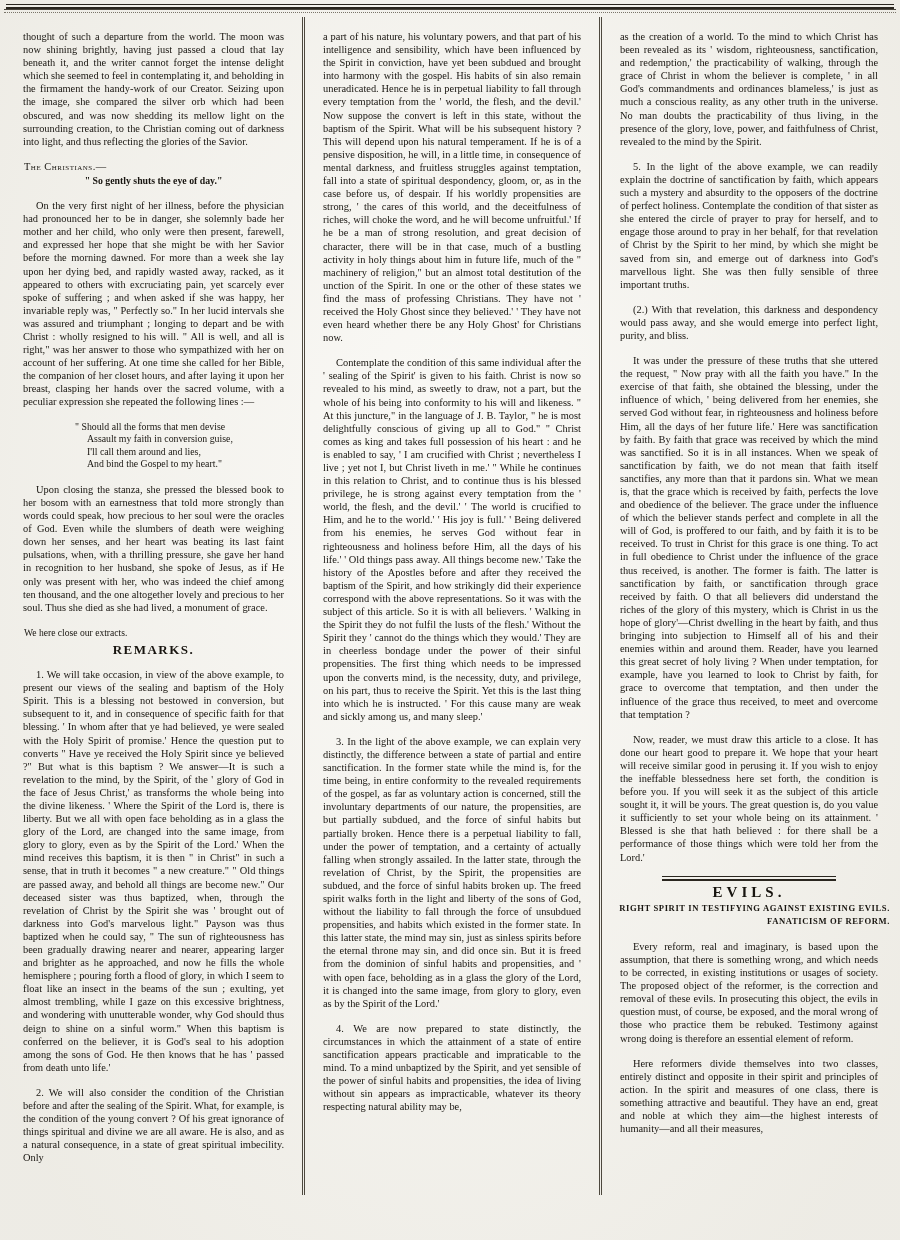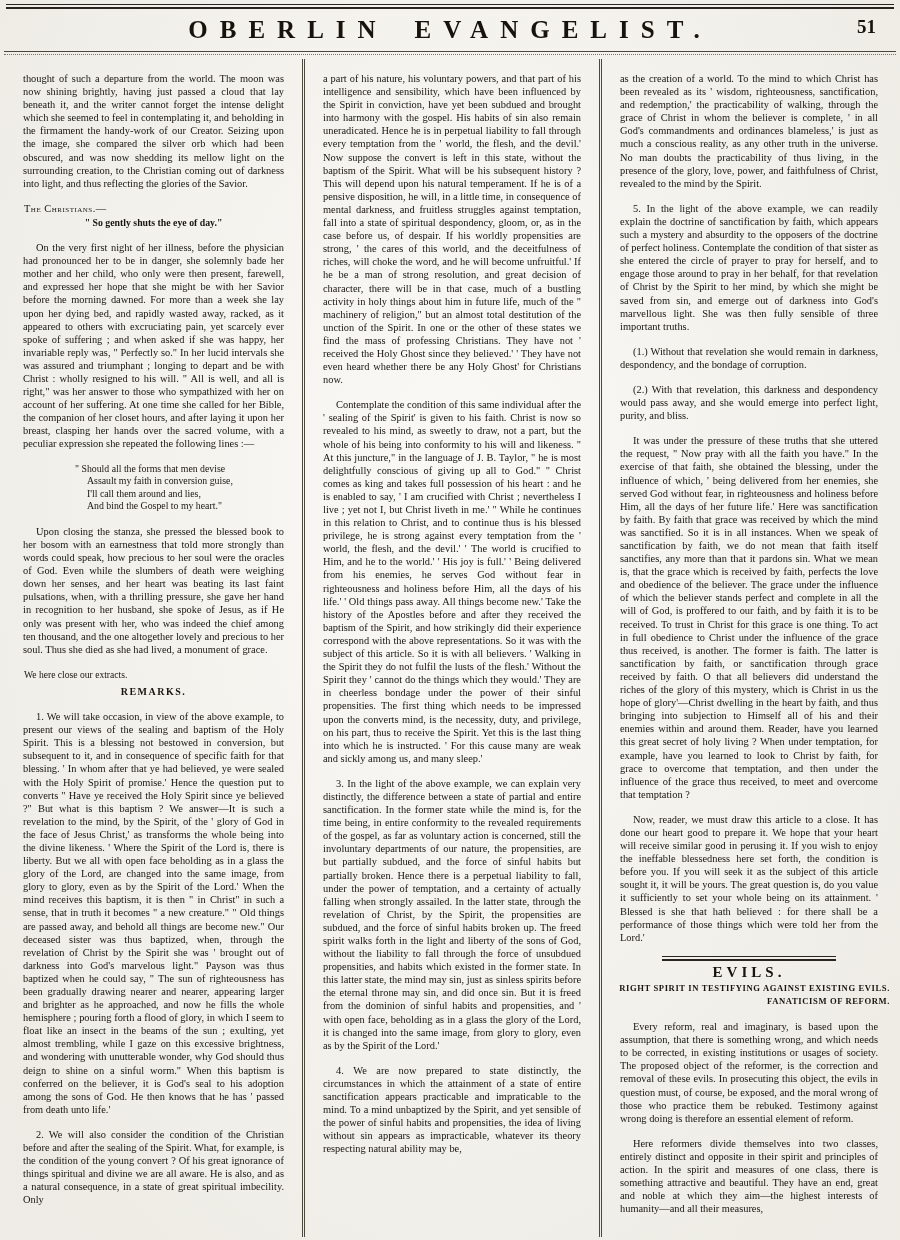--- a/index.html
+++ b/index.html
@@ -90,21 +90,21 @@
   .verse-line.vindent{padding-left:12px;}
   .extracts-note{
     margin:2px 0 0 0;
     text-indent:13px;
     font-size:9.6px;
   }
   .remarks-heading{
     margin:4px 0 2px 0;
     text-align:center;text-indent:0;
     font-weight:bold;
-    font-size:10px;
+    font-size:13px;
     letter-spacing:1.5px;
   }
   .divider{
     width:62%;
     margin:7px auto 5px auto;
     border-top:1px solid #2a261f;
     border-bottom:2px solid #2a261f;
     height:2px;
   }
   .reform-heading{
@@ -123,24 +123,20 @@
     font-family:Liberation Serif, serif;
   }
 </style>
 </head>
 <body>
 
 <div class="page">
 
   <div class="top-rule"></div>
 
-  <div class="masthead">
-    <span class="masthead-title">OBERLIN EVANGELIST.</span>
-    <span class="page-number">51</span>
-  </div>
 
   <div class="under-rule"></div>
 
   <div class="columns">
 
     <div class="column">
       <p class="para no-indent">thought of such a departure from the world. The moon was now shining brightly, having just passed a cloud that lay beneath it, and the writer cannot forget the intense delight which she seemed to feel in contemplating it, and beholding in the firmament the handy-work of our Creator. Seizing upon the image, she compared the silver orb which had been obscured, and was now shedding its mellow light on the surrounding creation, to the Christian coming out of darkness into light, and thus reflecting the glories of the Savior.</p>
       <p class="sc-heading">The Christians.—</p>
       <p class="centered-quote">" So gently shuts the eye of day."</p>
       <p class="para">On the very first night of her illness, before the physician had pronounced her to be in danger, she solemnly bade her mother and her child, who only were then present, farewell, and expressed her hope that she might be with her Savior before the morning dawned. For more than a week she lay upon her dying bed, and rapidly wasted away, racked, as it appeared to others with excruciating pain, yet scarcely ever spoke of suffering ; and when asked if she was happy, her invariable reply was, " Perfectly so." In her lucid intervals she was assured and triumphant ; longing to depart and be with Christ : wholly resigned to his will. " All is well, and all is right," was her answer to those who sympathized with her on account of her suffering. At one time she called for her Bible, the companion of her closet hours, and after laying it upon her breast, clasping her hands over the sacred volume, with a peculiar expression she repeated the following lines :—</p>
@@ -160,21 +156,20 @@
     <div class="column">
       <p class="para no-indent">a part of his nature, his voluntary powers, and that part of his intelligence and sensibility, which have been influenced by the Spirit in conviction, have yet been subdued and brought into harmony with the gospel. His habits of sin also remain uneradicated. Hence he is in perpetual liability to fall through every temptation from the ' world, the flesh, and the devil.' Now suppose the convert is left in this state, without the baptism of the Spirit. What will be his subsequent history ? This will depend upon his natural temperament. If he is of a pensive disposition, he will, in a little time, in consequence of mental darkness, and fruitless struggles against temptation, fall into a state of spiritual despondency, gloom, or, as in the case before us, of despair. If his worldly propensities are strong, ' the cares of this world, and the deceitfulness of riches, will choke the word, and he will become unfruitful.' If he be a man of strong resolution, and great decision of character, there will be in that case, much of a bustling activity in holy things about him in future life, much of the " machinery of religion," but an almost total destitution of the unction of the Spirit. In one or the other of these states we find the mass of professing Christians. They have not ' received the Holy Ghost since they believed.' ' They have not even heard whether there be any Holy Ghost' for Christians now.</p>
       <p class="para">Contemplate the condition of this same individual after the ' sealing of the Spirit' is given to his faith. Christ is now so revealed to his mind, as sweetly to draw, not a part, but the whole of his being into conformity to his will and likeness. " At this juncture," in the language of J. B. Taylor, " he is most delightfully conscious of giving up all to God." " Christ comes as king and takes full possession of his heart : and he is enabled to say, ' I am crucified with Christ ; nevertheless I live ; yet not I, but Christ liveth in me.' " While he continues in this relation to Christ, and to continue thus is his blessed privilege, he is strong against every temptation from the ' world, the flesh, and the devil.' ' The world is crucified to Him, and he to the world.' ' His joy is full.' ' Being delivered from his enemies, he serves God without fear in righteousness and holiness before Him, all the days of his life.' ' Old things pass away. All things become new.' Take the history of the Apostles before and after they received the baptism of the Spirit, and how strikingly did their experience correspond with the above representations. So it was with the subject of this article. So it is with all believers. ' Walking in the Spirit they do not fulfil the lusts of the flesh.' Without the Spirit they ' cannot do the things which they would.' They are in cheerless bondage under the power of their sinful propensities. The first thing which needs to be impressed upon the converts mind, is the necessity, duty, and privilege, on his part, thus to receive the Spirit. Yet this is the last thing into which he is instructed. ' For this cause many are weak and sickly among us, and many sleep.'</p>
       <p class="para">3. In the light of the above example, we can explain very distinctly, the difference between a state of partial and entire sanctification. In the former state while the mind is, for the time being, in entire conformity to the revealed requirements of the gospel, as far as voluntary action is concerned, still the involuntary departments of our nature, the propensities, are but partially subdued, and the force of sinful habits but partially broken. Hence there is a perpetual liability to fall, under the power of temptation, and a certainty of actually falling when strongly assailed. In the latter state, through the revelation of Christ, by the Spirit, the propensities are subdued, and the force of sinful habits broken up. The freed spirit walks forth in the light and liberty of the sons of God, without the liability to fall through the force of unsubdued propensities, and habits which existed in the former state. In this latter state, the mind may sin, just as sinless spirits before the eternal throne may sin, and did once sin. But it is freed from the dominion of sinful habits and propensities, and ' with open face, beholding as in a glass the glory of the Lord, it is changed into the same image, from glory to glory, even as by the Spirit of the Lord.'</p>
       <p class="para">4. We are now prepared to state distinctly, the circumstances in which the attainment of a state of entire sanctification appears practicable and impraticable to the mind. To a mind unbaptized by the Spirit, and yet sensible of the power of sinful habits and propensities, the idea of living without sin appears as impracticable, whatever its theory respecting natural ability may be,</p>
     </div>
 
     <div class="column">
       <p class="para no-indent">as the creation of a world. To the mind to which Christ has been revealed as its ' wisdom, righteousness, sanctification, and redemption,' the practicability of walking, through the grace of Christ in whom the believer is complete, ' in all God's commandments and ordinances blameless,' is just as much a conscious reality, as any other truth in the universe. No man doubts the practicability of thus living, in the presence of the glory, love, power, and faithfulness of Christ, revealed to the mind by the Spirit.</p>
       <p class="para">5. In the light of the above example, we can readily explain the doctrine of sanctification by faith, which appears such a mystery and absurdity to the opposers of the doctrine of perfect holiness. Contemplate the condition of that sister as she entered the circle of prayer to pray for herself, and to engage those around to pray in her behalf, for that revelation of Christ by the Spirit to her mind, by which she might be saved from sin, and emerge out of darkness into God's marvellous light. She was then fully sensible of three important truths.</p>
-      <p class="para">(1.) Without that revelation she would remain in darkness, despondency, and the bondage of corruption.</p>
       <p class="para">(2.) With that revelation, this darkness and despondency would pass away, and she would emerge into perfect light, purity, and bliss.</p>
       <p class="para">It was under the pressure of these truths that she uttered the request, " Now pray with all the faith you have." In the exercise of that faith, she obtained the blessing, under the influence of which, ' being delivered from her enemies, she served God without fear, in righteousness and holiness before Him, all the days of her future life.' Here was sanctification by faith. By faith that grace was received by which the mind was sanctified. So it is in all instances. When we speak of sanctification by faith, we do not mean that faith itself sanctifies, any more than that it pardons sin. What we mean is, that the grace which is received by faith, perfects the love and obedience of the believer. The grace under the influence of which the believer stands perfect and complete in all the will of God, is proffered to our faith, and by faith it is to be received. To trust in Christ for this grace is one thing. To act in full obedience to Christ under the influence of the grace thus received, is another. The former is faith. The latter is sanctification by faith, or sanctification through grace received by faith. O that all believers did understand the riches of the glory of this mystery, which is Christ in us the hope of glory'—Christ dwelling in the heart by faith, and thus bringing into subjection to Himself all of his and their enemies within and around them. Reader, have you learned this great secret of holy living ? When under temptation, for example, have you learned to look to Christ by faith, for grace to overcome that temptation, and then under the influence of the grace thus received, to meet and overcome that temptation ?</p>
       <p class="para">Now, reader, we must draw this article to a close. It has done our heart good to prepare it. We hope that your heart will receive similar good in perusing it. If you wish to enjoy the ineffable blessedness here set forth, the condition is before you. If you will seek it as the subject of this article sought it, it will be yours. The great question is, do you value it sufficiently to set your whole being on its attainment. ' Blessed is she that hath believed : for there shall be a performance of those things which were told her from the Lord.'</p>
       <div class="divider"></div>
       <p class="reform-heading">EVILS.</p>
       <p class="reform-sub">RIGHT SPIRIT IN TESTIFYING AGAINST EXISTING EVILS.</p>
       <p class="reform-sub">FANATICISM OF REFORM.</p>
       <p class="para">Every reform, real and imaginary, is based upon the assumption, that there is something wrong, and which needs to be corrected, in existing institutions or usages of society. The proposed object of the reformer, is the correction and removal of these evils. In prosecuting this object, the evils in question must, of course, be exposed, and the moral wrong of those who practice them be rebuked. Testimony against wrong doing is therefore an essential element of reform.</p>
       <p class="para">Here reformers divide themselves into two classes, entirely distinct and opposite in their spirit and principles of action. In the spirit and measures of one class, there is something attractive and beautiful. They have an end, great and noble at which they aim—the highest interests of humanity—and all their measures,</p>
     </div>

